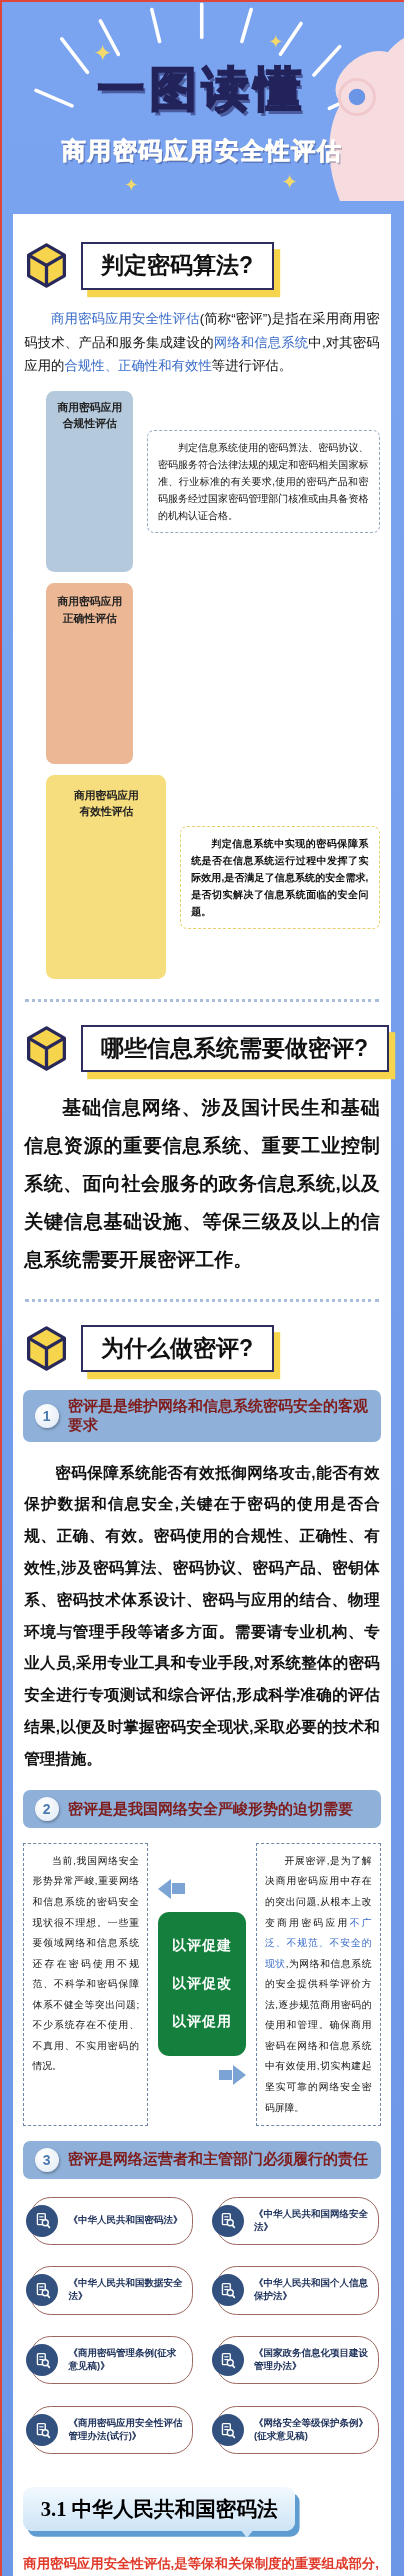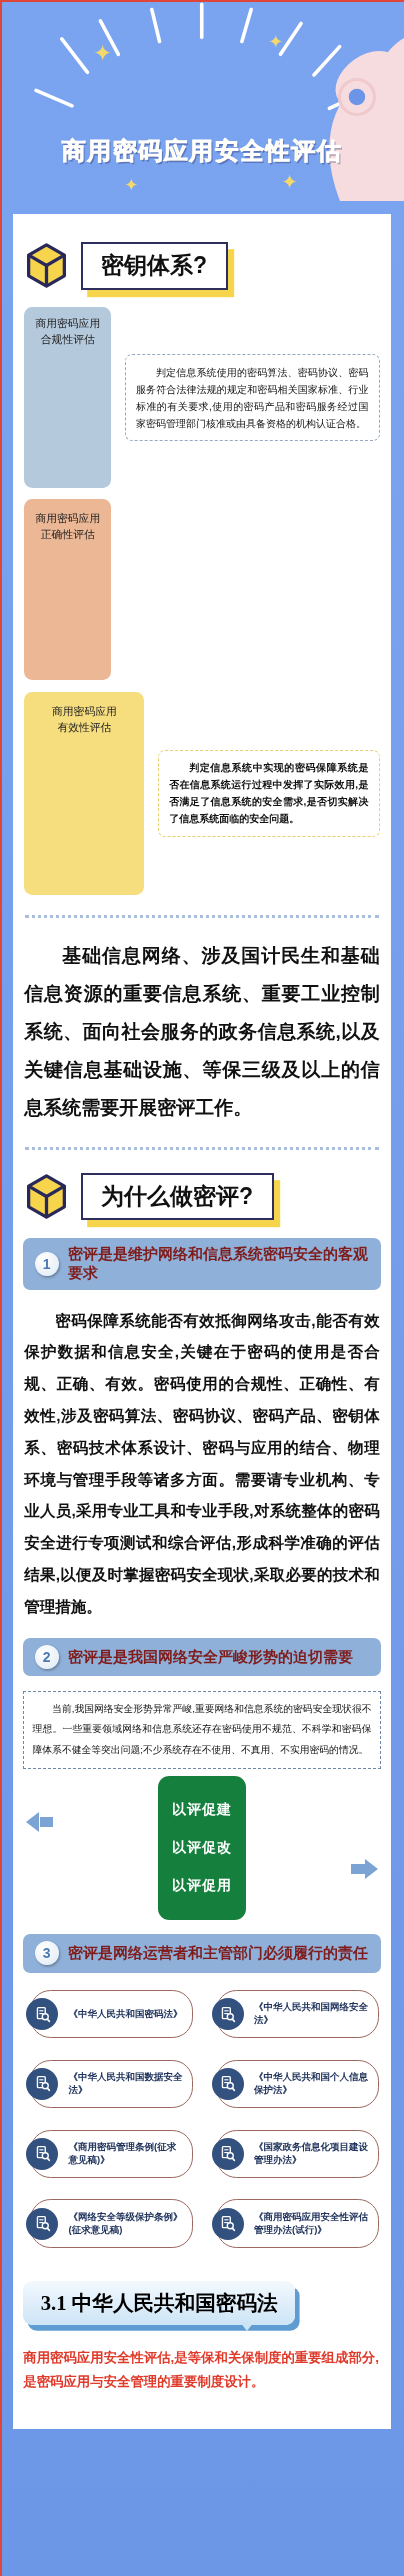--- a/index.html
+++ b/index.html
@@ -42,43 +42,43 @@
     position:relative;background:#fff;border:2.6px solid #2d2d5e;
     padding:6.2px 18.5px;font-size:23px;font-weight:900;color:#111;
     box-shadow:6.2px 7.2px 0 #f6d44c;white-space:nowrap;
   }
   .dots{border-top:3.1px dotted #a9bedc;margin:19.6px 2.1px;}
 
   .p-intro{font-size:13.4px;line-height:1.75;text-indent:2em;text-align:justify;margin:3.1px 1px 13.4px;}
   .blue{color:#3a6cc8;}
 
   .defrow{display:flex;gap:13.4px;align-items:center;margin:11.3px 1px;}
-  .pill{flex:0 0 87px;border-radius:8.2px;padding:11.3px 4.1px;font-size:10.8px;font-weight:400;
-        text-align:center;color:#222;white-space:pre-line;line-height:1.5;}
+  .pill{flex:0 0 87px;border-radius:8.2px;padding:11.3px 4.1px;font-size:10.8px;font-weight:700;
+        text-align:center;color:#222;white-space:pre-line;line-height:1.5;margin-left:22px;}
   .pill.c1{background:#b5c9dc;}
   .pill.c2{background:#ecb795;}
   .pill.c3{background:#f6dd7d;}
   .dashbox{flex:1;border:1.5px dashed #93a9c2;border-radius:7.2px;padding:8.2px 10.3px;
            font-size:10px;line-height:1.7;text-align:justify;text-indent:2em;}
   .dashbox.d2{border-color:#dfa173;}
   .dashbox.d3{border-color:#e8cf6e;font-weight:bold;}
 
   .bigp{font-size:19px;font-weight:700;line-height:2.0;text-align:justify;text-indent:2em;margin:4.1px 1px;}
   .reasonp{font-size:15.5px;font-weight:600;line-height:2.05;text-align:justify;text-indent:2em;margin:7.2px 1px 15.5px;}
 
   .band{display:flex;align-items:center;gap:9.3px;background:#8fb0d8;border-radius:7.2px;
         padding:7.2px 11.3px;margin:14.4px 0;}
   .band .num{width:24px;height:24px;flex:0 0 auto;border-radius:50%;
         background:radial-gradient(circle at 35% 30%,#ffffff,#dfe9f5);
         color:#4a7ab0;font-weight:900;font-size:14px;display:flex;align-items:center;justify-content:center;
         box-shadow:1px 1.5px 2.6px rgba(0,0,0,.3);}
   .band .bt{font-size:15px;font-weight:800;color:#7f1d1d;}
 
   
-  .r2grid{display:flex;gap:7.2px;align-items:stretch;margin:13.4px 0 4.1px;flex-direction:column;}
+  .r2grid{display:flex;gap:7.2px;align-items:stretch;margin:13.4px 0 4.1px;}
   .r2box{border:1px dashed #6f87a8;padding:7.2px 8.2px;font-size:9.8px;line-height:2.1;
          text-align:justify;flex:1;text-indent:2em;}
   .r2mid{flex:0 0 93px;display:flex;flex-direction:column;align-items:center;justify-content:center;gap:0;position:relative;}
   .r2pill{width:77px;background:#15803d;border-radius:11.3px;color:#fff;font-size:14px;font-weight:800;
           display:flex;flex-direction:column;align-items:center;justify-content:center;gap:20px;
           padding:25px 5.2px;letter-spacing:1px;}
   .arrL,.arrR{position:absolute;width:0;height:0;border:10.3px solid transparent;}
   .arrL{left:-7.2px;top:36px;border-right:13.4px solid #7ba3d4;}
   .arrL::after{content:"";position:absolute;left:13.4px;top:-5.2px;width:13.4px;height:10.3px;background:#7ba3d4;}
   .arrR{right:-7.2px;bottom:41px;border-left:13.4px solid #7ba3d4;}
@@ -147,49 +147,57 @@
   <span class="star s2">✦</span>
   <span class="star s3">✦</span>
   <span class="star s4">✦</span>
   <svg class="hand" width="134" height="170" viewBox="0 0 260 330">
     <path d="M95 330 C60 240 70 160 120 110 C150 80 195 60 240 70 L260 80 L260 330 Z" fill="#f7dcdf"></path>
     <ellipse cx="150" cy="95" rx="70" ry="48" fill="#f7dcdf" transform="rotate(-35 150 95)"></ellipse>
     <circle cx="128" cy="128" r="34" fill="#f7dcdf" stroke="#f0c9cd" stroke-width="6"></circle>
     <circle cx="128" cy="128" r="16" fill="#6b95e6"></circle>
     <ellipse cx="205" cy="55" rx="58" ry="22" fill="#f7dcdf" transform="rotate(-50 205 55)"></ellipse>
   </svg>
+  <div class="title">一图读懂</div>
   <div class="subtitle">商用密码应用安全性评估</div>
 </div>
 
 <div class="card">
 
   <div class="sec">
     <svg class="cube" viewBox="0 0 92 92" width="47" height="47">
         <use href="#cube"></use>
       </svg>
-    <div class="banner">密钥体系?</div>
-  </div>
+    <div class="banner">判定密码算法?</div>
+  </div>
+  <p class="p-intro"><span class="blue">商用密码应用安全性评估</span><span>(简称“密评”)是指在采用商用密码技术、产品和服务集成建设的</span><span class="blue">网络和信息系统</span><span>中,对其密码应用的</span><span class="blue">合规性、正确性和有效性</span><span>等进行评估。</span></p>
 
   <div class="defrow">
     <div class="pill c1">商用密码应用
 合规性评估</div>
     <div class="dashbox">判定信息系统使用的密码算法、密码协议、密码服务符合法律法规的规定和密码相关国家标准、行业标准的有关要求,使用的密码产品和密码服务经过国家密码管理部门核准或由具备资格的机构认证合格。</div>
   </div>
   <div class="defrow">
     <div class="pill c2">商用密码应用
 正确性评估</div>
   </div>
   <div class="defrow">
     <div class="pill c3">商用密码应用
 有效性评估</div>
     <div class="dashbox d3">判定信息系统中实现的密码保障系统是否在信息系统运行过程中发挥了实际效用,是否满足了信息系统的安全需求,是否切实解决了信息系统面临的安全问题。</div>
   </div>
 
   <div class="dots"></div>
 
+  <div class="sec">
+    <svg class="cube" viewBox="0 0 92 92" width="47" height="47">
+        <use href="#cube"></use>
+      </svg>
+    <div class="banner">哪些信息系统需要做密评?</div>
+  </div>
   <p class="bigp">基础信息网络、涉及国计民生和基础信息资源的重要信息系统、重要工业控制系统、面向社会服务的政务信息系统,以及关键信息基础设施、等保三级及以上的信息系统需要开展密评工作。</p>
 
   <div class="dots"></div>
 
   <div class="sec">
     <svg class="cube" viewBox="0 0 92 92" width="47" height="47">
         <use href="#cube"></use>
       </svg>
     <div class="banner">为什么做密评?</div>
   </div>
@@ -208,20 +216,21 @@
     <div class="r2box">当前,我国网络安全形势异常严峻,重要网络和信息系统的密码安全现状很不理想。一些重要领域网络和信息系统还存在密码使用不规范、不科学和密码保障体系不健全等突出问题;不少系统存在不使用、不真用、不实用密码的情况。</div>
     <div class="r2mid">
       <span class="arrL"></span>
       <div class="r2pill">
         <span>以评促建</span>
         <span>以评促改</span>
         <span>以评促用</span>
       </div>
       <span class="arrR"></span>
     </div>
+    <div class="r2box"><span>开展密评,是为了解决商用密码应用中存在的突出问题,从根本上改变商用密码应用</span><span class="blue">不广泛、不规范、不安全的现状</span><span>,为网络和信息系统的安全提供科学评价方法,逐步规范商用密码的使用和管理。确保商用密码在网络和信息系统中有效使用,切实构建起坚实可靠的网络安全密码屏障。</span></div>
   </div>
 
   <div class="band">
     <div class="num">3</div>
     <div class="bt">密评是网络运营者和主管部门必须履行的责任</div>
   </div>
   <div class="laws">
     <div class="law">
         <span class="ic">
           <svg width="23" height="23" viewBox="0 0 44 44">
@@ -269,29 +278,29 @@
           </svg>
         </span>
         <span>《国家政务信息化项目建设管理办法》</span>
       </div>
     <div class="law">
         <span class="ic">
           <svg width="23" height="23" viewBox="0 0 44 44">
             <use href="#docsearch"></use>
           </svg>
         </span>
+        <span>《商用密码应用安全性评估管理办法(试行)》</span>
+      </div>
+    <div class="law">
+        <span class="ic">
+          <svg width="23" height="23" viewBox="0 0 44 44">
+            <use href="#docsearch"></use>
+          </svg>
+        </span>
         <span>《网络安全等级保护条例》(征求意见稿)</span>
-      </div>
-    <div class="law">
-        <span class="ic">
-          <svg width="23" height="23" viewBox="0 0 44 44">
-            <use href="#docsearch"></use>
-          </svg>
-        </span>
-        <span>《商用密码应用安全性评估管理办法(试行)》</span>
       </div>
   </div>
 
   <div><div class="bub">3.1 中华人民共和国密码法</div></div>
   <p class="lead-red">商用密码应用安全性评估,是等保和关保制度的重要组成部分,是密码应用与安全管理的重要制度设计。</p>
 
 </div>
 
 
 </body></html>

